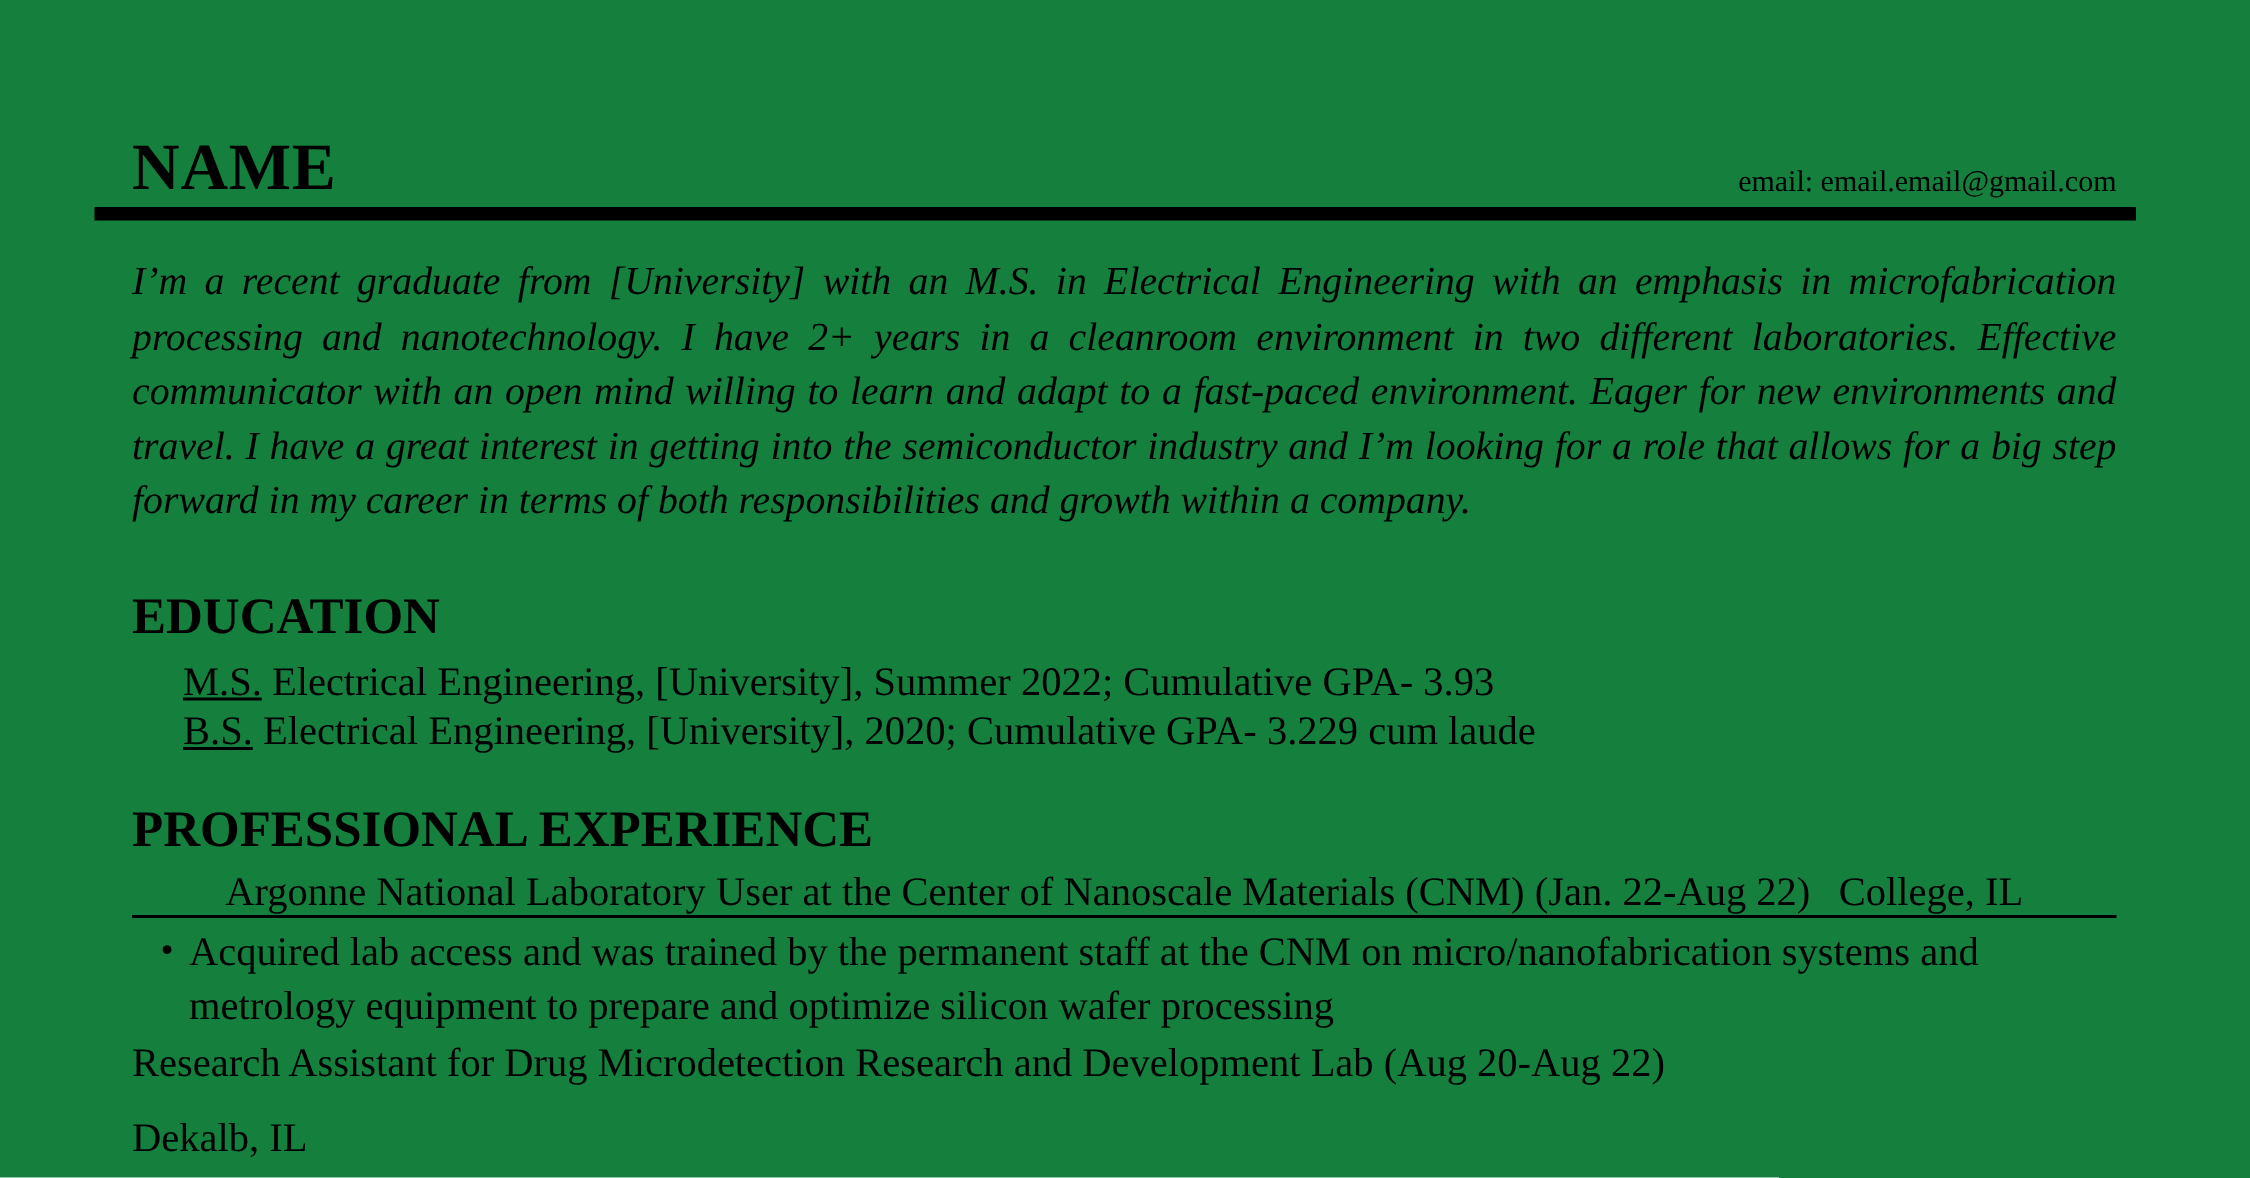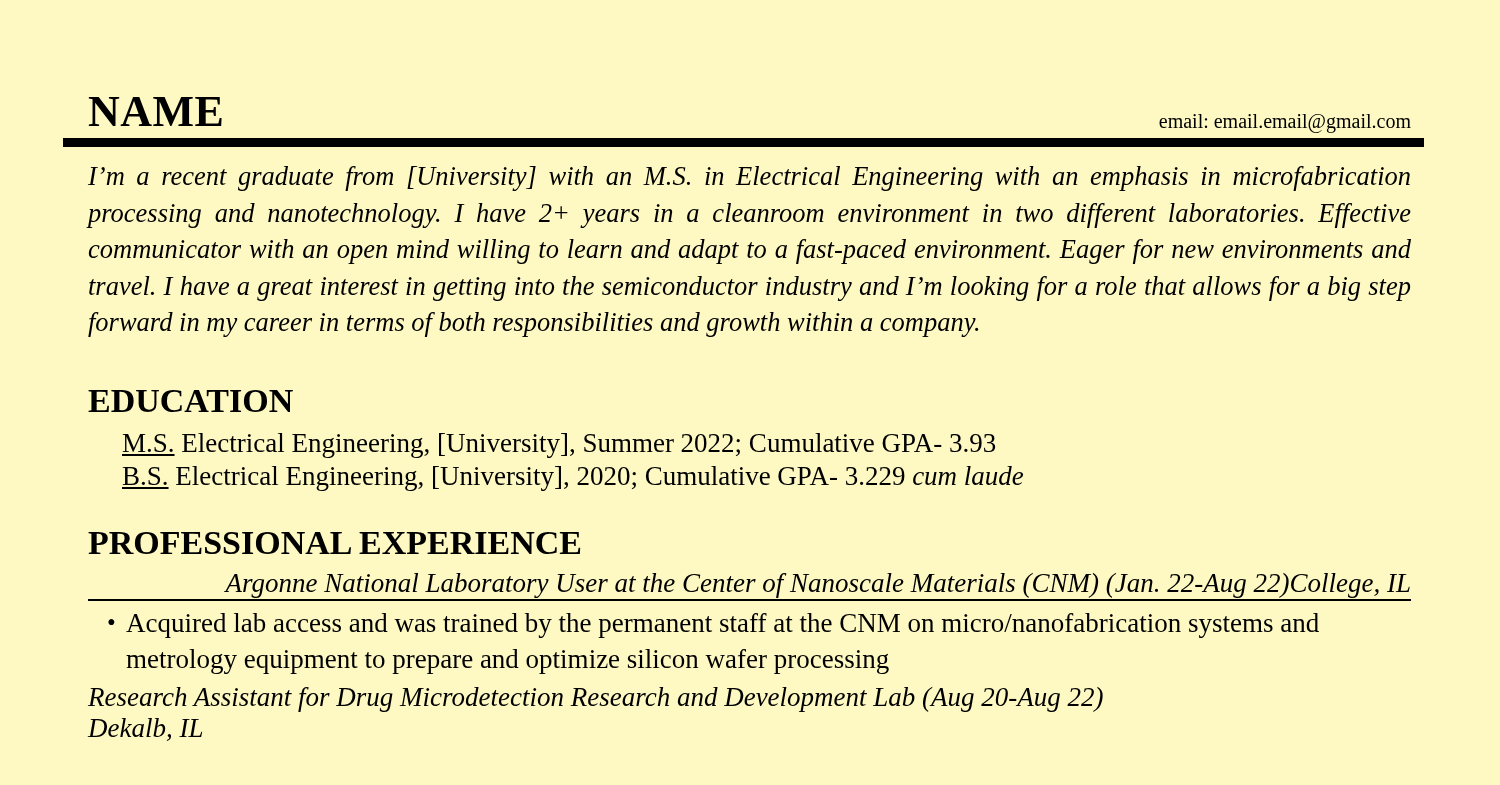--- a/index.html
+++ b/index.html
@@ -7,21 +7,21 @@
     width: 1500px; height: 785px;
     background: #ffffff;
     overflow: hidden;
     font-family: "Liberation Serif", "DejaVu Serif", serif;
     color: #000000;
   }
   .page {
     width: 1500px; height: 785px;
     padding: 0 89px 0 88px;
     overflow: hidden;
-    background: #fef9c3;
+    background: #15803d;
   }
   .header-row {
     display: flex;
     justify-content: space-between;
     align-items: flex-end;
     margin-top: 90px;
   }
   .name {
     font-size: 44px;
     font-weight: 700;
@@ -32,47 +32,47 @@
     font-size: 20px;
     line-height: 1;
     padding-bottom: 3px;
   }
   .rule {
     height: 9px;
     background: #000000;
     margin: 4px -13px 0 -25px;
   }
   .summary {
-    margin-top: 11px;
+    margin-top: 22px;
     font-style: italic;
     font-size: 26.5px;
     line-height: 36.6px;
     text-align: justify;
   }
   .section-heading {
     font-size: 34px;
     font-weight: 700;
     line-height: 1;
   }
   .edu-heading { margin-top: 43px; }
   .exp-heading { margin-top: 32px; }
   .edu-list {
     margin-top: 9px;
     padding-left: 34px;
     font-size: 27px;
     line-height: 33.5px;
   }
   .edu-entry .deg { text-decoration: underline; }
-  .edu-entry .honors { font-style: italic; }
+  .edu-entry .honors { }
   .job-title-row {
     display: flex;
-    justify-content: flex-end;
-    font-style: italic;
+    justify-content: center;
     font-size: 27px;
     line-height: 31px;
+    gap: 19px;
   }
   .job-title-row.underlined {
     margin-top: 8px;
     border-bottom: 2px solid #000000;
   }
   .job-title-row.second { margin-top: 4px; flex-direction: column; }
   .bullet-list { margin-top: 4px; }
   .bullet-item {
     display: flex;
     font-size: 27px;

